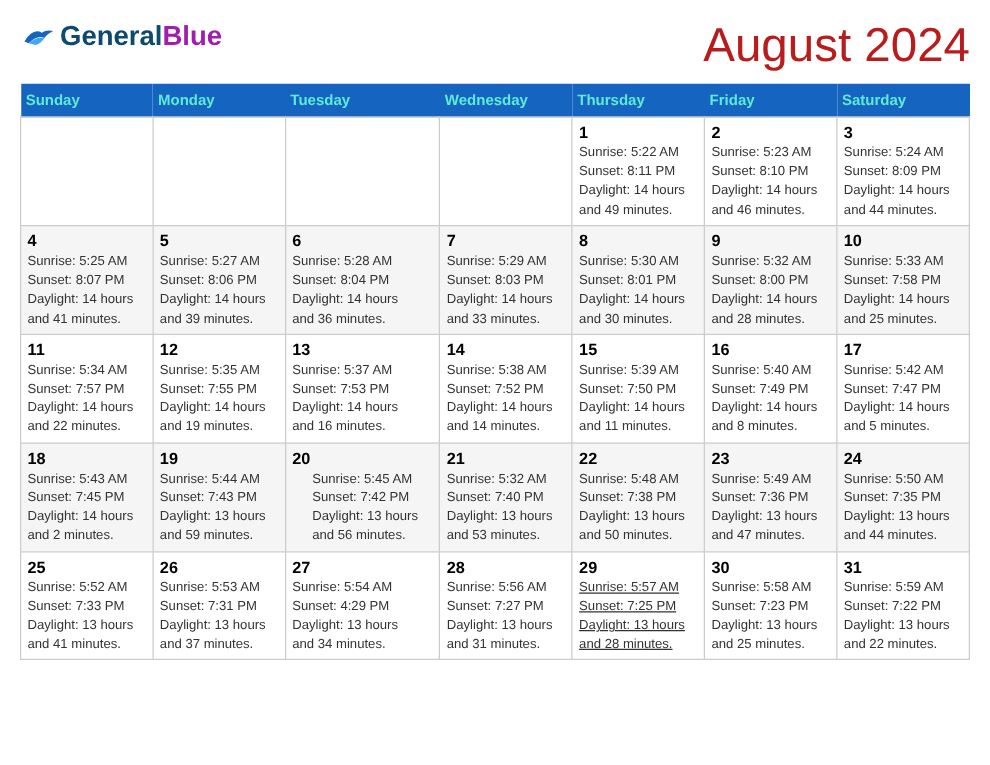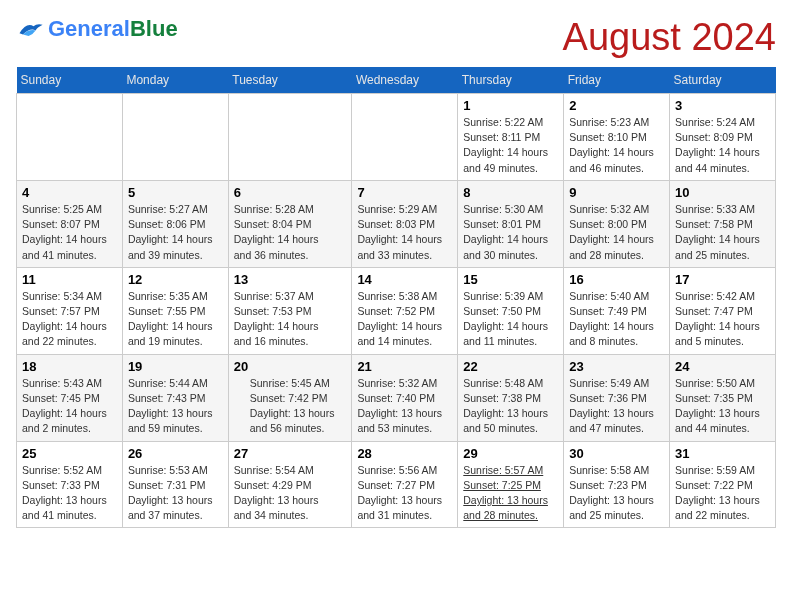--- a/index.html
+++ b/index.html
@@ -43,25 +43,25 @@
       font-size: 16px;
       color: #444;
     }
     table {
       width: 100%;
       border-collapse: collapse;
       font-size: 11px;
     }
     thead tr th {
       background: #1565c0;
-      color: #e5e5e5;
+      color: #5eead4;
       padding: 6px 4px;
       text-align: left;
       font-size: 12px;
-      font-weight: normal;
+      font-weight: bold;
     }
     tbody tr td {
       border: 1px solid #ccc;
       vertical-align: top;
       padding: 4px 5px;
       min-height: 80px;
       height: 85px;
       background: #fff;
     }
     tbody tr:nth-child(even) td {
@@ -89,21 +89,21 @@
 <body>
 
 <div class="header-area">
   <div class="logo">
     <div class="logo-line">
       <svg class="logo-bird" viewBox="0 0 40 24" xmlns="http://www.w3.org/2000/svg">
         <path d="M5,18 Q15,2 25,8 Q30,4 38,6 Q30,10 28,14 Q20,10 10,20 Z" fill="#1565c0"></path>
         <path d="M10,20 Q18,12 28,14 Q24,20 18,22 Z" fill="#42a5f5"></path>
       </svg>
       <span style="font-size:22px;font-weight:bold;color:#333;">
-        <span style="color:#3b82f6;">General</span><span style="color:#15803d;">Blue</span>
+        <span style="color:#0c4a6e;">General</span><span style="color:#a21caf;">Blue</span>
       </span>
     </div>
   </div>
   <div class="title-area">
     <div class="main-title">August 2024</div>
   </div>
 </div>
 
 <table>
   <thead>

